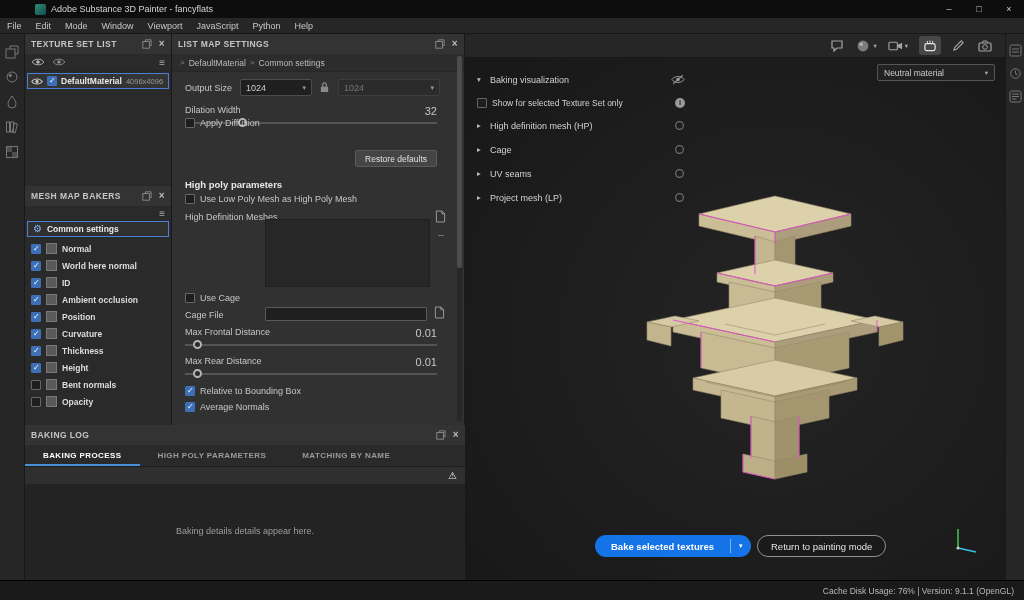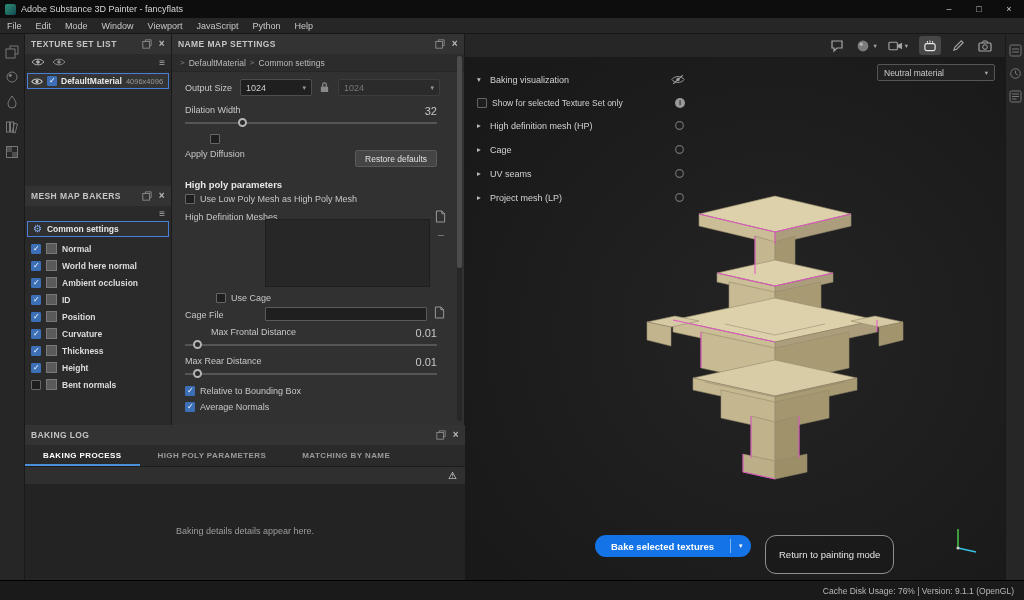--- a/index.html
+++ b/index.html
@@ -5,21 +5,21 @@
   * { box-sizing: border-box; margin: 0; padding: 0; }
   html,body { width:1024px; height:600px; }
   body {
     position:relative; overflow:hidden; background:#1d1d1d;
     font-family:"Liberation Sans", sans-serif; color:#ccc;
     -webkit-font-smoothing:antialiased;
   }
   svg { display:block; }
 
   
-  .titlebar { position:absolute; top:0; left:0; right:0; height:18px; background:#0d0d0d; display:flex; align-items:center; z-index:30; }
+  .titlebar { position:absolute; top:0; left:0; right:0; height:18px; background:#0d0d0d; display:flex; align-items:center; z-index:30;padding-left:30px; }
   .app-icon { width:11px; height:11px; margin:0 5px 0 5px; background:linear-gradient(135deg,#2e8f76,#134a52); border-radius:2px; }
   .title-text { font-size:9px; color:#d5d5d5; }
   .win-controls { margin-left:auto; display:flex; height:100%; }
   .win-btn { width:30px; height:100%; display:flex; align-items:center; justify-content:center; font-size:9px; color:#cfcfcf; }
 
   
   .menubar { position:absolute; top:18px; left:0; right:0; height:16px; background:#262626; border-bottom:1px solid #171717; display:flex; align-items:center; z-index:29; }
   .menu-item { font-size:9px; color:#c8c8c8; padding:0 7px; height:100%; display:flex; align-items:center; }
 
   
@@ -104,21 +104,21 @@
   .ov-chev { font-size:7.5px; color:#bbb; width:8px; }
   .ov-right { margin-left:auto; }
   .ring-ic { width:11px; height:11px; opacity:.75; }
   .eyeoff-ic { width:14px; height:11px; opacity:.85; }
   .info-ic { width:10px; height:10px; border-radius:50%; background:#9a9a9a; color:#222; font-size:7.5px; font-weight:bold; display:flex; align-items:center; justify-content:center; }
 
   .bake-btn { position:absolute; left:130px; top:501px; height:22px; background:#1473e6; border-radius:11px; display:flex; align-items:center; color:#fff; }
   .bake-main { padding:0 16px; font-size:9.5px; font-weight:bold; }
   .bake-div { width:1px; height:14px; background:rgba(255,255,255,.45); }
   .bake-car { padding:0 8px; font-size:7px; }
-  .return-btn { position:absolute; left:300px; top:501px; height:39px; border:1px solid #909090; border-radius:11px; background:rgba(20,20,20,.25); display:flex; align-items:center; padding:0 13px; font-size:9.5px; color:#e3e3e3; }
+  .return-btn { position:absolute; left:292px; top:501px; height:22px; border:1px solid #909090; border-radius:11px; background:rgba(20,20,20,.25); display:flex; align-items:center; padding:0 13px; font-size:9.5px; color:#e3e3e3; }
 
   .gizmo { position:absolute; right:22px; bottom:24px; width:34px; height:34px; }
   .model { position:absolute; left:140px; top:156px; }
 
   
   .statusbar { position:absolute; bottom:0; left:0; right:0; height:20px; background:#1a1a1a; border-top:1px solid #000; display:flex; align-items:center; justify-content:flex-end; padding-right:10px; }
   .status-text { font-size:8.5px; color:#b8b8b8;margin-left:14px; }
 </style>
 </head>
 <body>
@@ -240,30 +240,30 @@
       <span class="baker-label">Normal</span>
     </div>
   <div class="baker-row">
       <span class="cb checked"></span>
       <span class="baker-thumb"></span>
       <span class="baker-label">World here normal</span>
     </div>
   <div class="baker-row">
       <span class="cb checked"></span>
       <span class="baker-thumb"></span>
+      <span class="baker-label">ID</span>
+    </div>
+  <div class="baker-row">
+      <span class="cb checked"></span>
+      <span class="baker-thumb"></span>
       <span class="baker-label">Ambient occlusion</span>
     </div>
   <div class="baker-row">
       <span class="cb checked"></span>
       <span class="baker-thumb"></span>
-      <span class="baker-label">ID</span>
-    </div>
-  <div class="baker-row">
-      <span class="cb checked"></span>
-      <span class="baker-thumb"></span>
       <span class="baker-label">Position</span>
     </div>
   <div class="baker-row">
       <span class="cb checked"></span>
       <span class="baker-thumb"></span>
       <span class="baker-label">Curvature</span>
     </div>
   <div class="baker-row">
       <span class="cb checked"></span>
       <span class="baker-thumb"></span>
@@ -271,26 +271,31 @@
     </div>
   <div class="baker-row">
       <span class="cb checked"></span>
       <span class="baker-thumb"></span>
       <span class="baker-label">Height</span>
     </div>
   <div class="baker-row">
       <span class="cb"></span>
       <span class="baker-thumb"></span>
       <span class="baker-label">Bent normals</span>
+    </div>
+  <div class="baker-row">
+      <span class="cb"></span>
+      <span class="baker-thumb"></span>
+      <span class="baker-label">Opacity</span>
     </div>
 </div>
 
 <div class="mms">
   <div class="panel-header">
-    <span>NAME MAP SETTINGS</span>
+    <span>LIST MAP SETTINGS</span>
     <span class="ph-icons">
       <svg class="dock-ic" viewBox="0 0 12 12">
           <rect x="1" y="3" width="8" height="8" fill="none" stroke="#aaa"></rect>
           <path d="M4 3 V1 h7 v7 h-2" fill="none" stroke="#aaa"></path>
         </svg>
       <span class="ph-close">×</span>
     </span>
   </div>
   <div class="crumbs">
     <span class="crumb-sep">&gt;</span>
@@ -313,21 +318,21 @@
       <span class="car">▾</span>
   </div>
 
   <span class="lbl" style="left:13px; top:71px;">Dilation Width</span>
   <span class="val" style="right:27px; top:71px;">32</span>
   <div class="slider" style="left:13px; right:27px; top:84px;">
     <div class="track"></div>
       <div class="knob" style="left:21%;"></div>
   </div>
 
-  <div class="cbrow" style="left:13px; top:100px;flex-direction:column;">
+  <div class="cbrow" style="left:13px; top:84px;">
     <span class="cb"></span>
     <span>Apply Diffusion</span>
   </div>
 
   <div class="btn" style="right:27px; top:116px;">
     <span>Restore defaults</span>
   </div>
 
   <span class="heading" style="left:13px; top:145px;">High poly parameters</span>
 
@@ -337,33 +342,33 @@
   </div>
 
   <span class="lbl" style="left:13px; top:178px;">High Definition Meshes</span>
   <svg class="doc-ic" style="left:263px; top:176px;" viewBox="0 0 12 14">
       <path d="M1.5 1 h6 l3 3 v9 h-9 z" fill="none" stroke="#b5b5b5"></path>
       <path d="M7.5 1 v3 h3" fill="none" stroke="#b5b5b5"></path>
     </svg>
   <span class="val" style="left:266px; top:194px; color:#888;">–</span>
   <div class="hdm-box" style="left:93px; top:185px; width:165px; height:68px;"></div>
 
-  <div class="cbrow" style="left:13px; top:259px;margin-left:31px;">
+  <div class="cbrow" style="left:13px; top:259px;">
     <span class="cb"></span>
     <span>Use Cage</span>
   </div>
 
   <span class="lbl" style="left:13px; top:276px;">Cage File</span>
   <div class="text-input" style="left:93px; top:273px; width:162px;"></div>
   <svg class="doc-ic" style="left:262px; top:272px;" viewBox="0 0 12 14">
       <path d="M1.5 1 h6 l3 3 v9 h-9 z" fill="none" stroke="#b5b5b5"></path>
       <path d="M7.5 1 v3 h3" fill="none" stroke="#b5b5b5"></path>
     </svg>
 
-  <span class="lbl" style="left:13px; top:293px;margin-left:26px;">Max Frontal Distance</span>
+  <span class="lbl" style="left:13px; top:293px;">Max Frontal Distance</span>
   <span class="val" style="right:27px; top:293px;">0.01</span>
   <div class="slider" style="left:13px; right:27px; top:306px;">
     <div class="track"></div>
       <div class="knob" style="left:3%;"></div>
   </div>
 
   <span class="lbl" style="left:13px; top:322px;">Max Rear Distance</span>
   <span class="val" style="right:27px; top:322px;">0.01</span>
   <div class="slider" style="left:13px; right:27px; top:335px;">
     <div class="track"></div>

